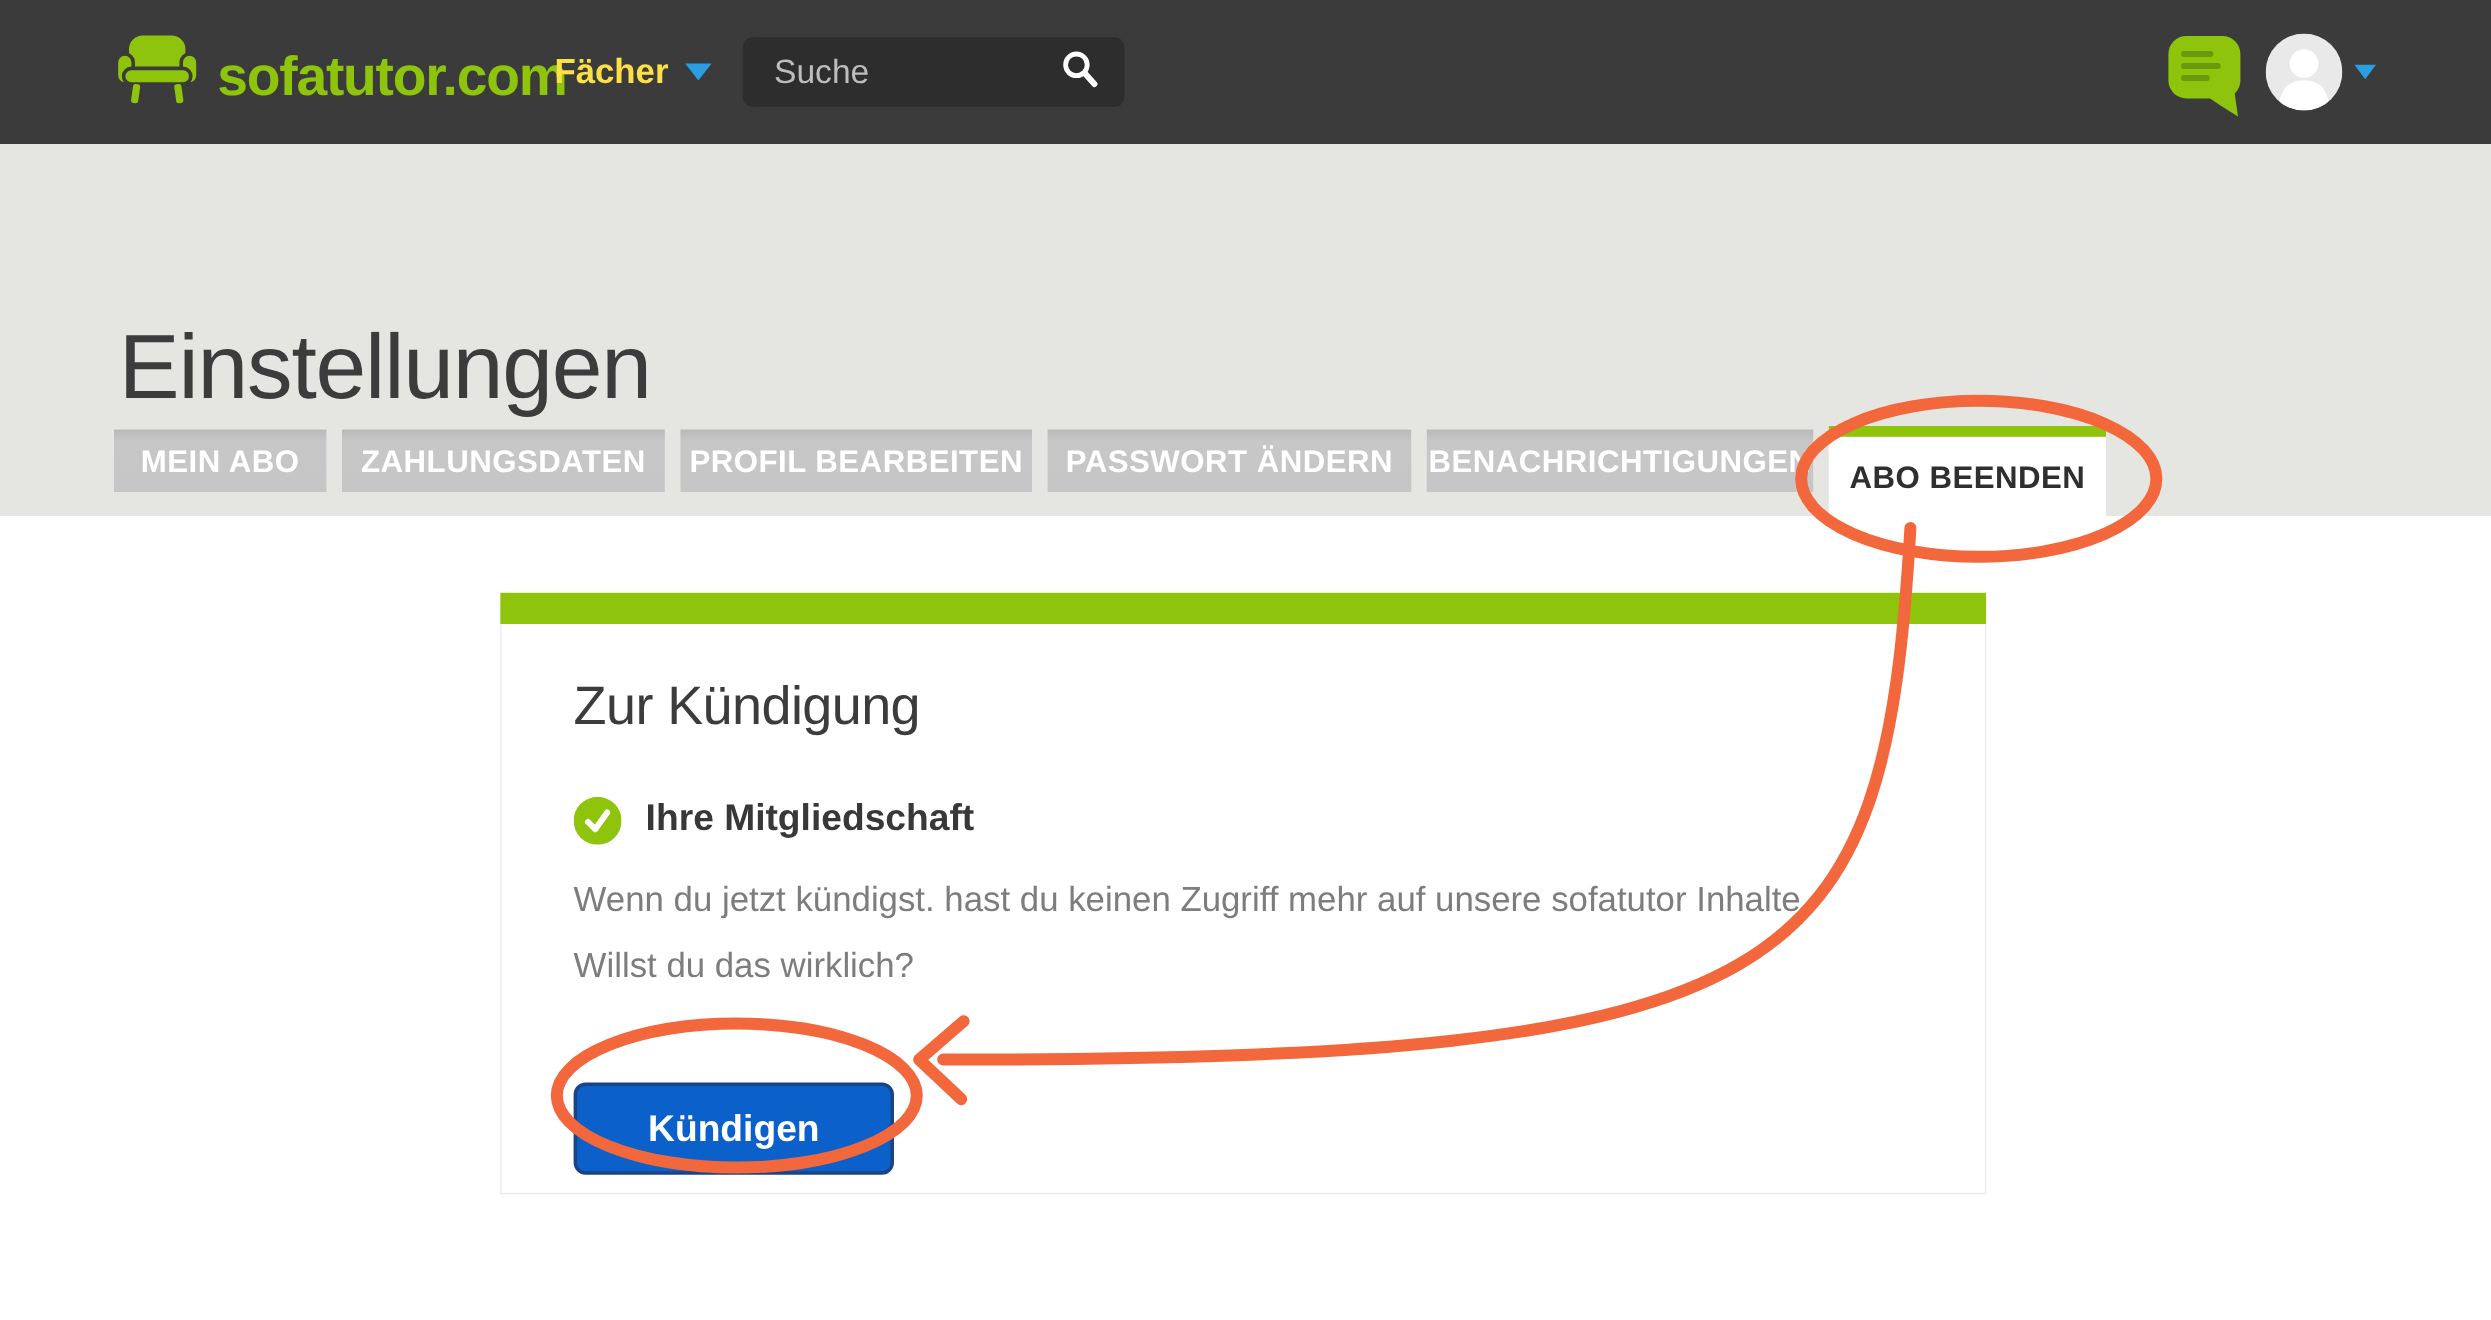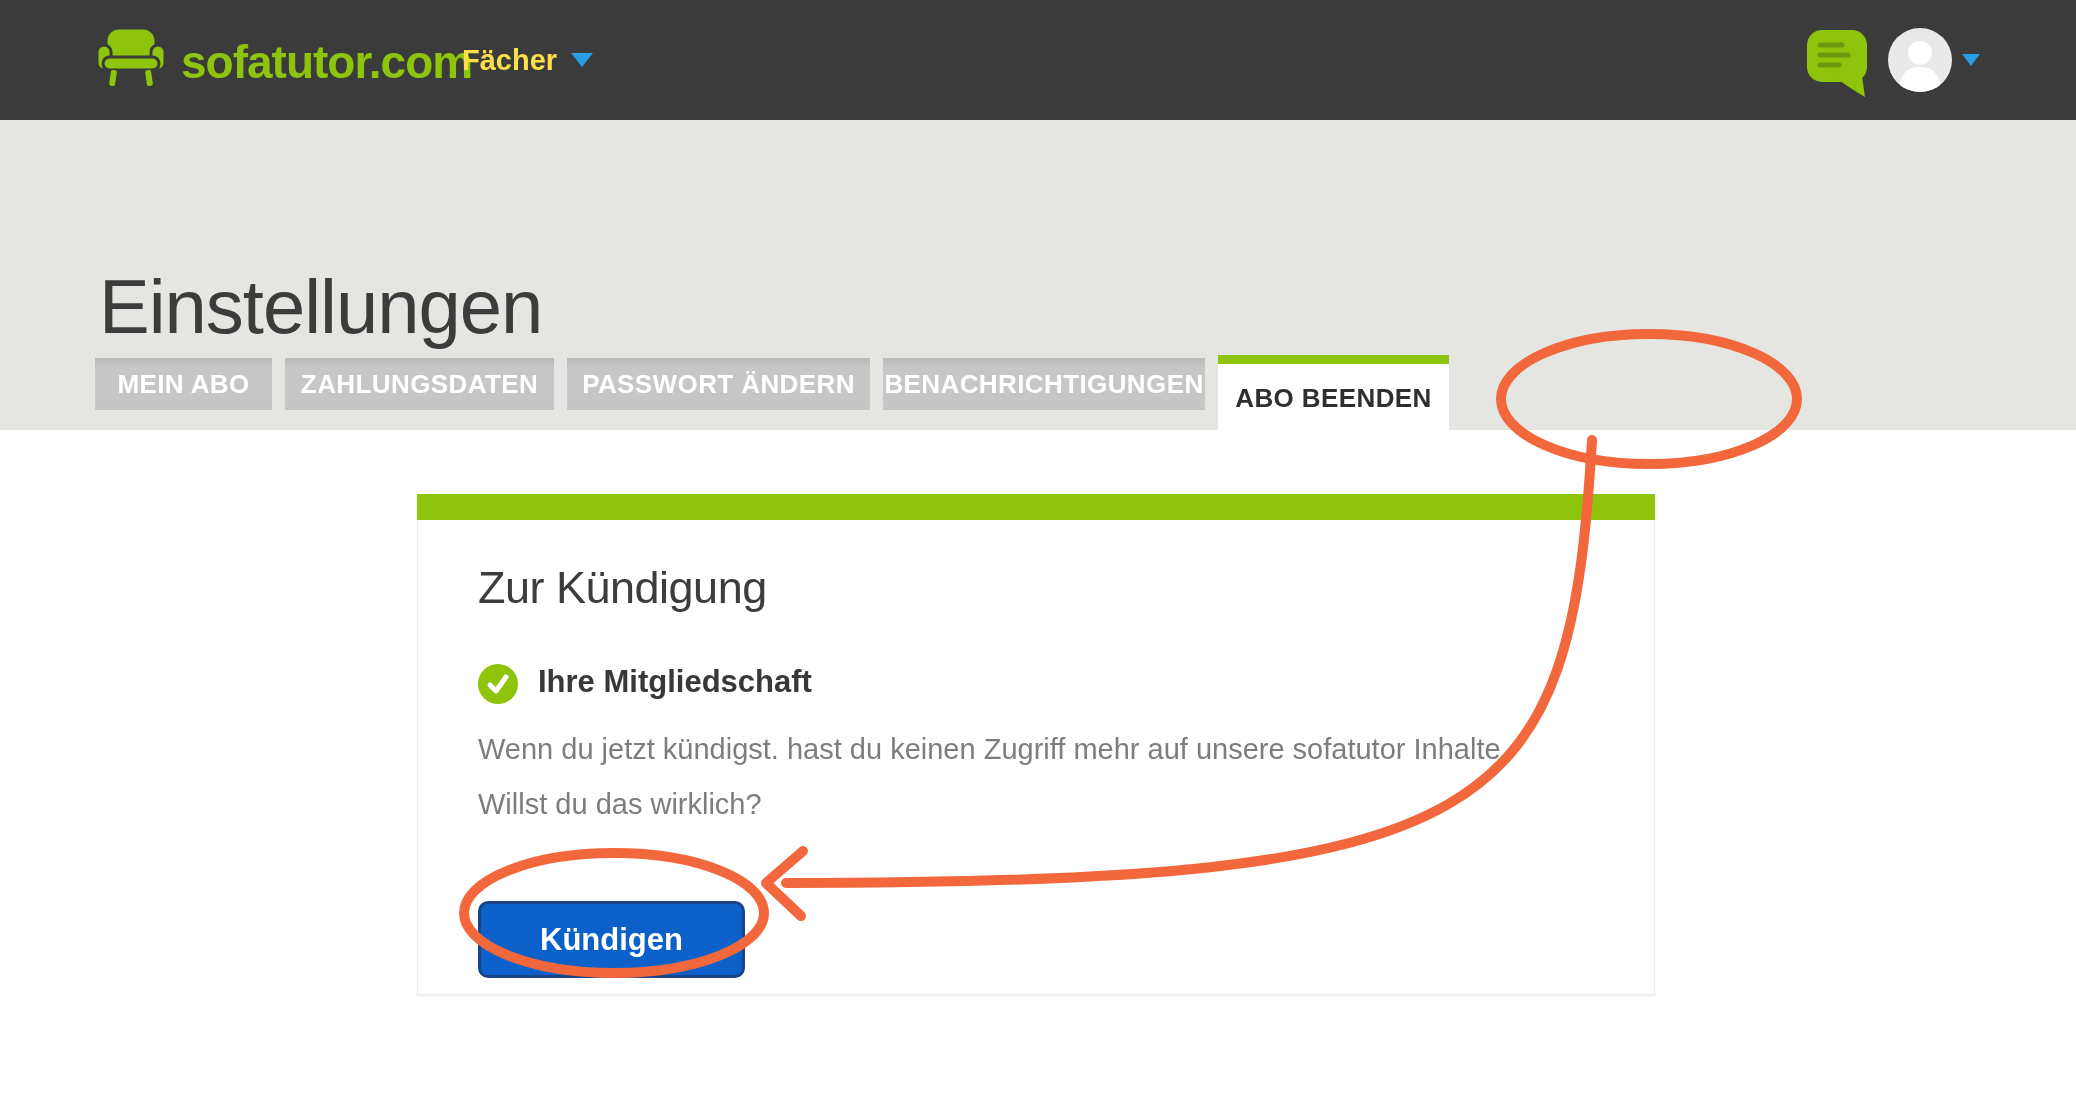--- a/index.html
+++ b/index.html
@@ -78,20 +78,29 @@
         </svg>
       </span>
       <span class="brand-text">sofatutor.com</span>
     </div>
 
     <div class="menu">
       <span class="menu-label">Fächer</span>
       <span class="caret"></span>
     </div>
 
+    <div class="search">
+      <input type="text" placeholder="Suche" style="">
+      <span class="search-icon">
+        <svg width="34" height="34" viewBox="0 0 34 34">
+          <circle cx="14" cy="13" r="9" fill="none" stroke="#ffffff" stroke-width="4"></circle>
+          <line x1="21" y1="20" x2="29" y2="29" stroke="#ffffff" stroke-width="5" stroke-linecap="round"></line>
+        </svg>
+      </span>
+    </div>
 
     <div class="chat">
       <svg width="66" height="72" viewBox="0 0 66 72">
         <rect x="1" y="2" width="60" height="52" rx="15" fill="#8ec40b"></rect>
         <path d="M30,50 L56,48 L59,69 Q42,59 30,50 Z" fill="#8ec40b"></path>
         <g stroke="#69990c" stroke-width="5" stroke-linecap="round">
           <line x1="14" y1="17" x2="36" y2="17"></line>
           <line x1="14" y1="27" x2="42" y2="27"></line>
           <line x1="14" y1="37" x2="33" y2="37"></line>
         </g>
@@ -114,20 +123,21 @@
     </div>
     <span class="caret small avatar-caret"></span>
   </div>
 
   <div class="band"></div>
   <h1 class="page-title">Einstellungen</h1>
 
   <div class="tabs">
     <div class="tab" style="width:177px">MEIN ABO</div>
     <div class="tab" style="width:269px">ZAHLUNGSDATEN</div>
+    <div class="tab" style="width:293px">PROFIL BEARBEITEN</div>
     <div class="tab" style="width:303px">PASSWORT ÄNDERN</div>
     <div class="tab" style="width:322px">BENACHRICHTIGUNGEN</div>
     <div class="tab tab--active" style="width:231px">ABO BEENDEN</div>
   </div>
 
   <div class="card">
     <div class="card-topbar"></div>
     <div class="card-inner">
       <div class="card-title">Zur Kündigung</div>
       <div class="membership">

